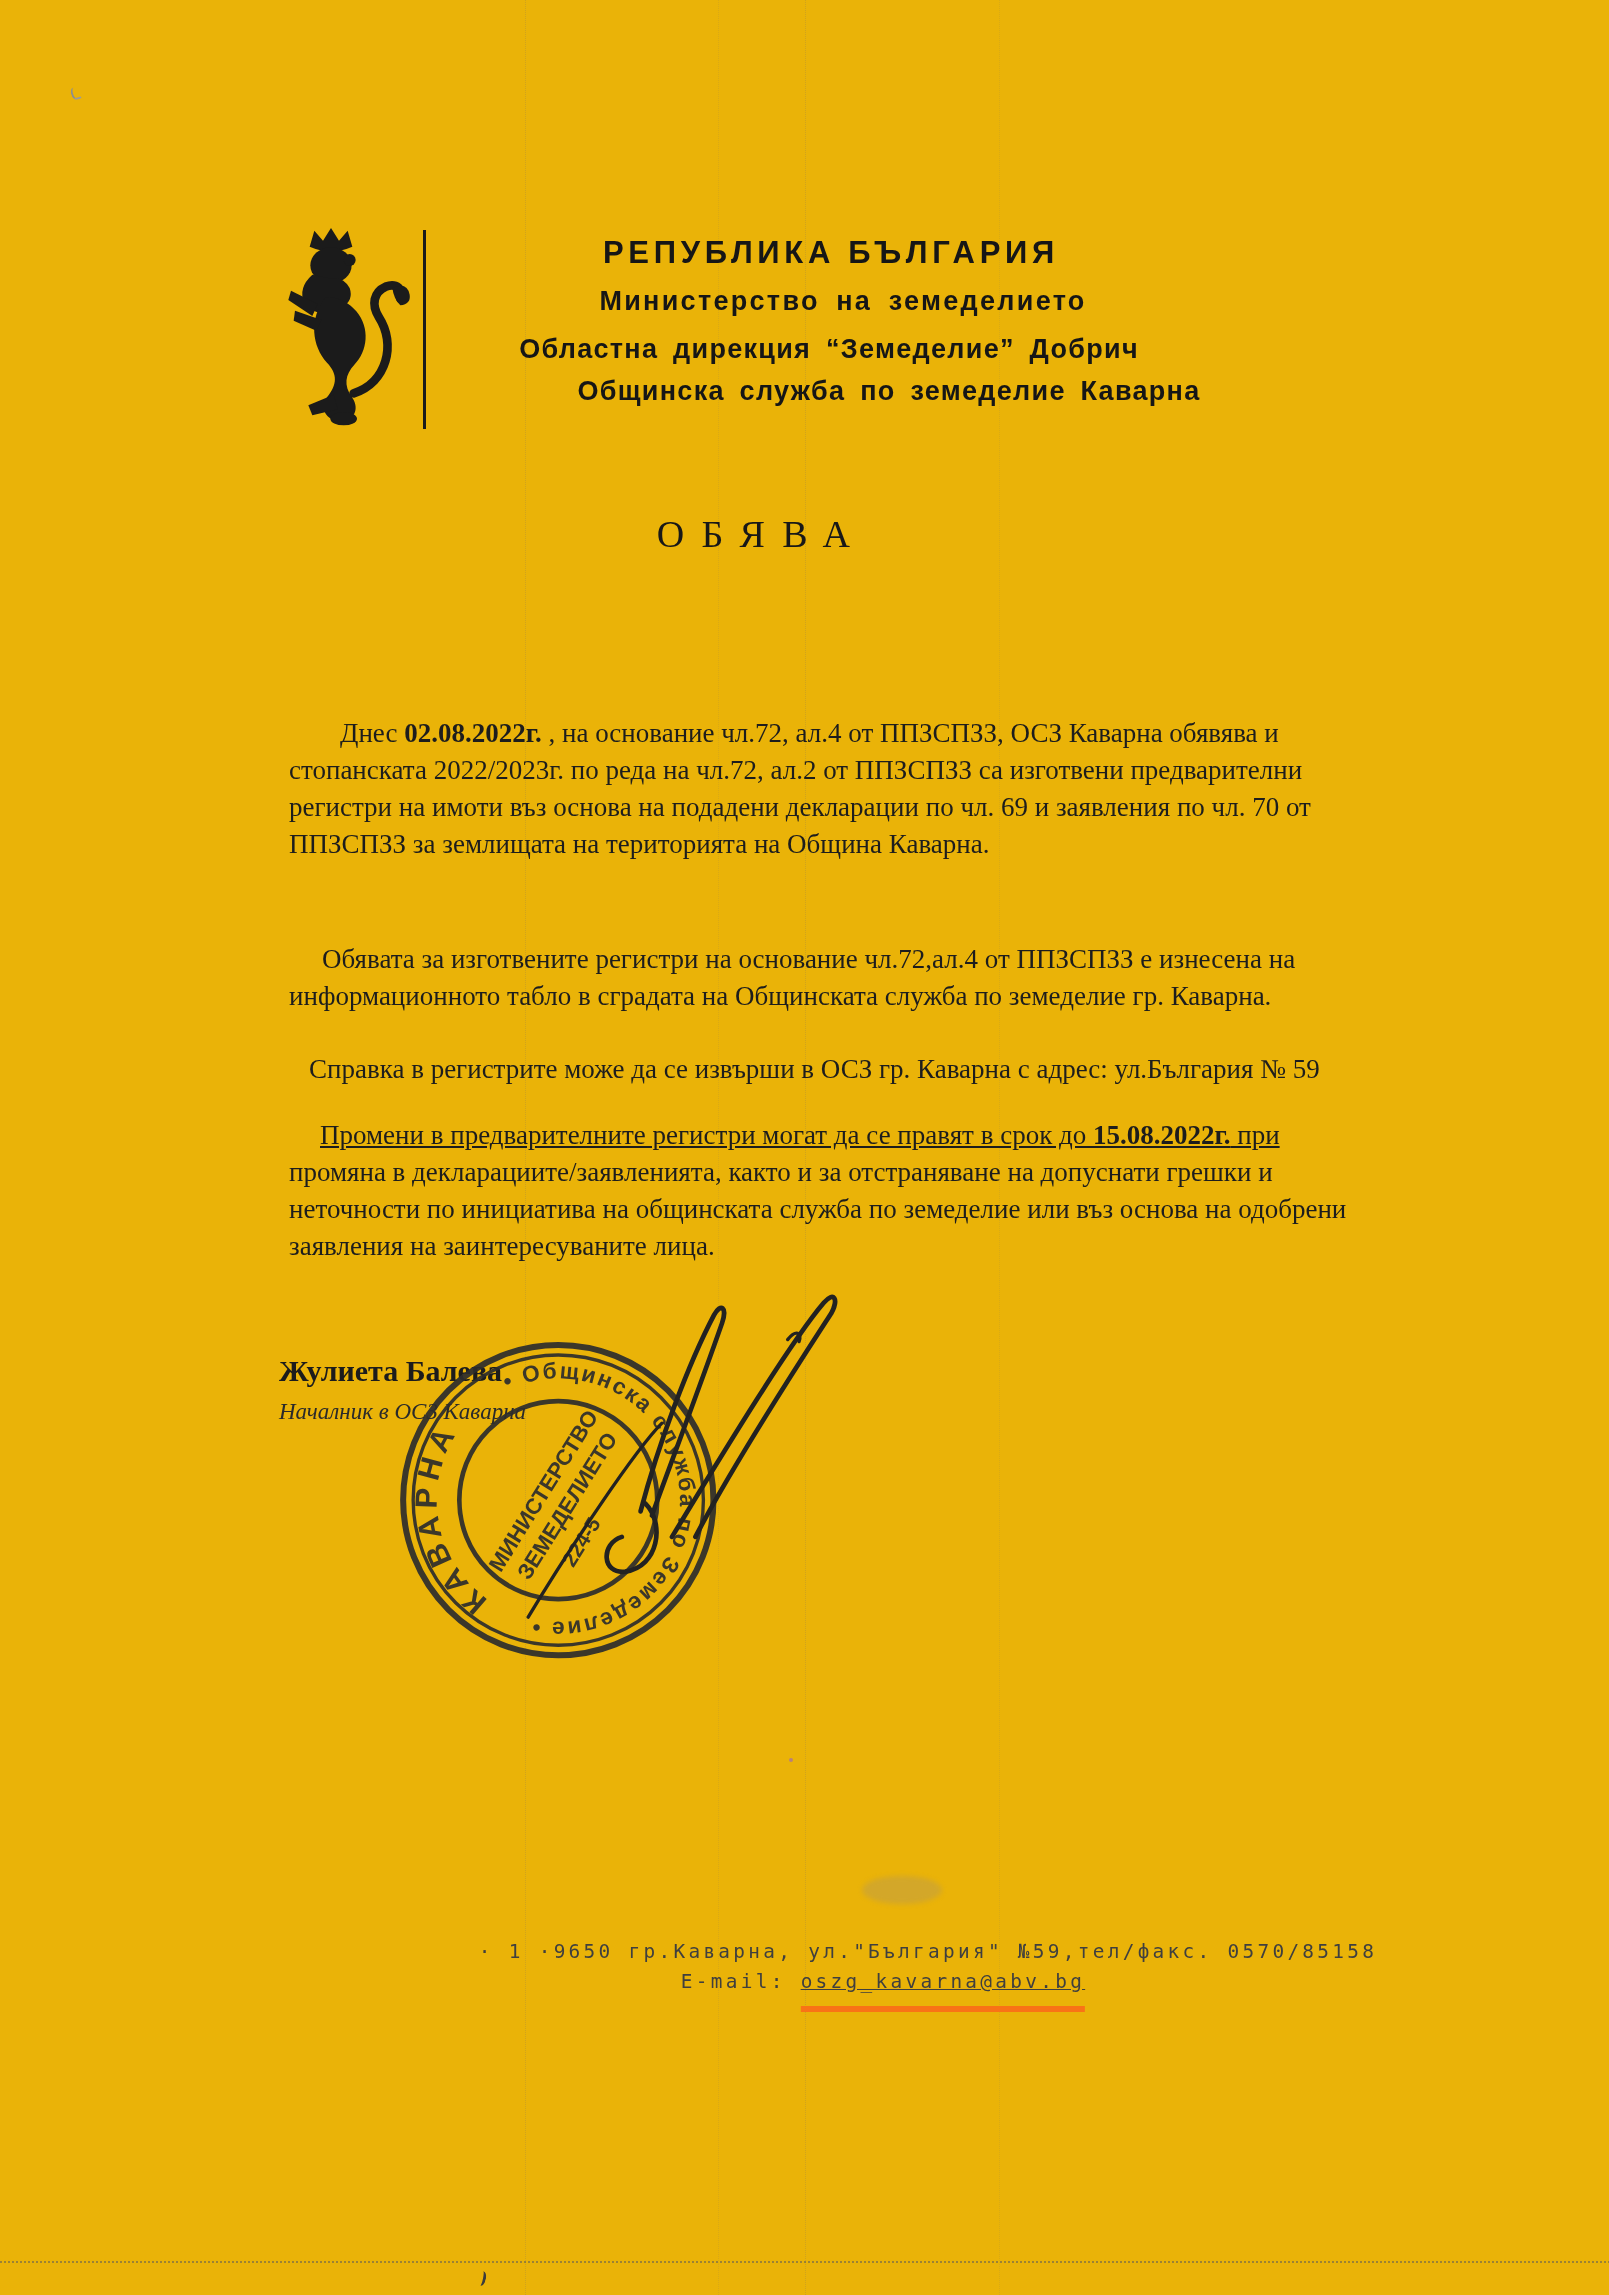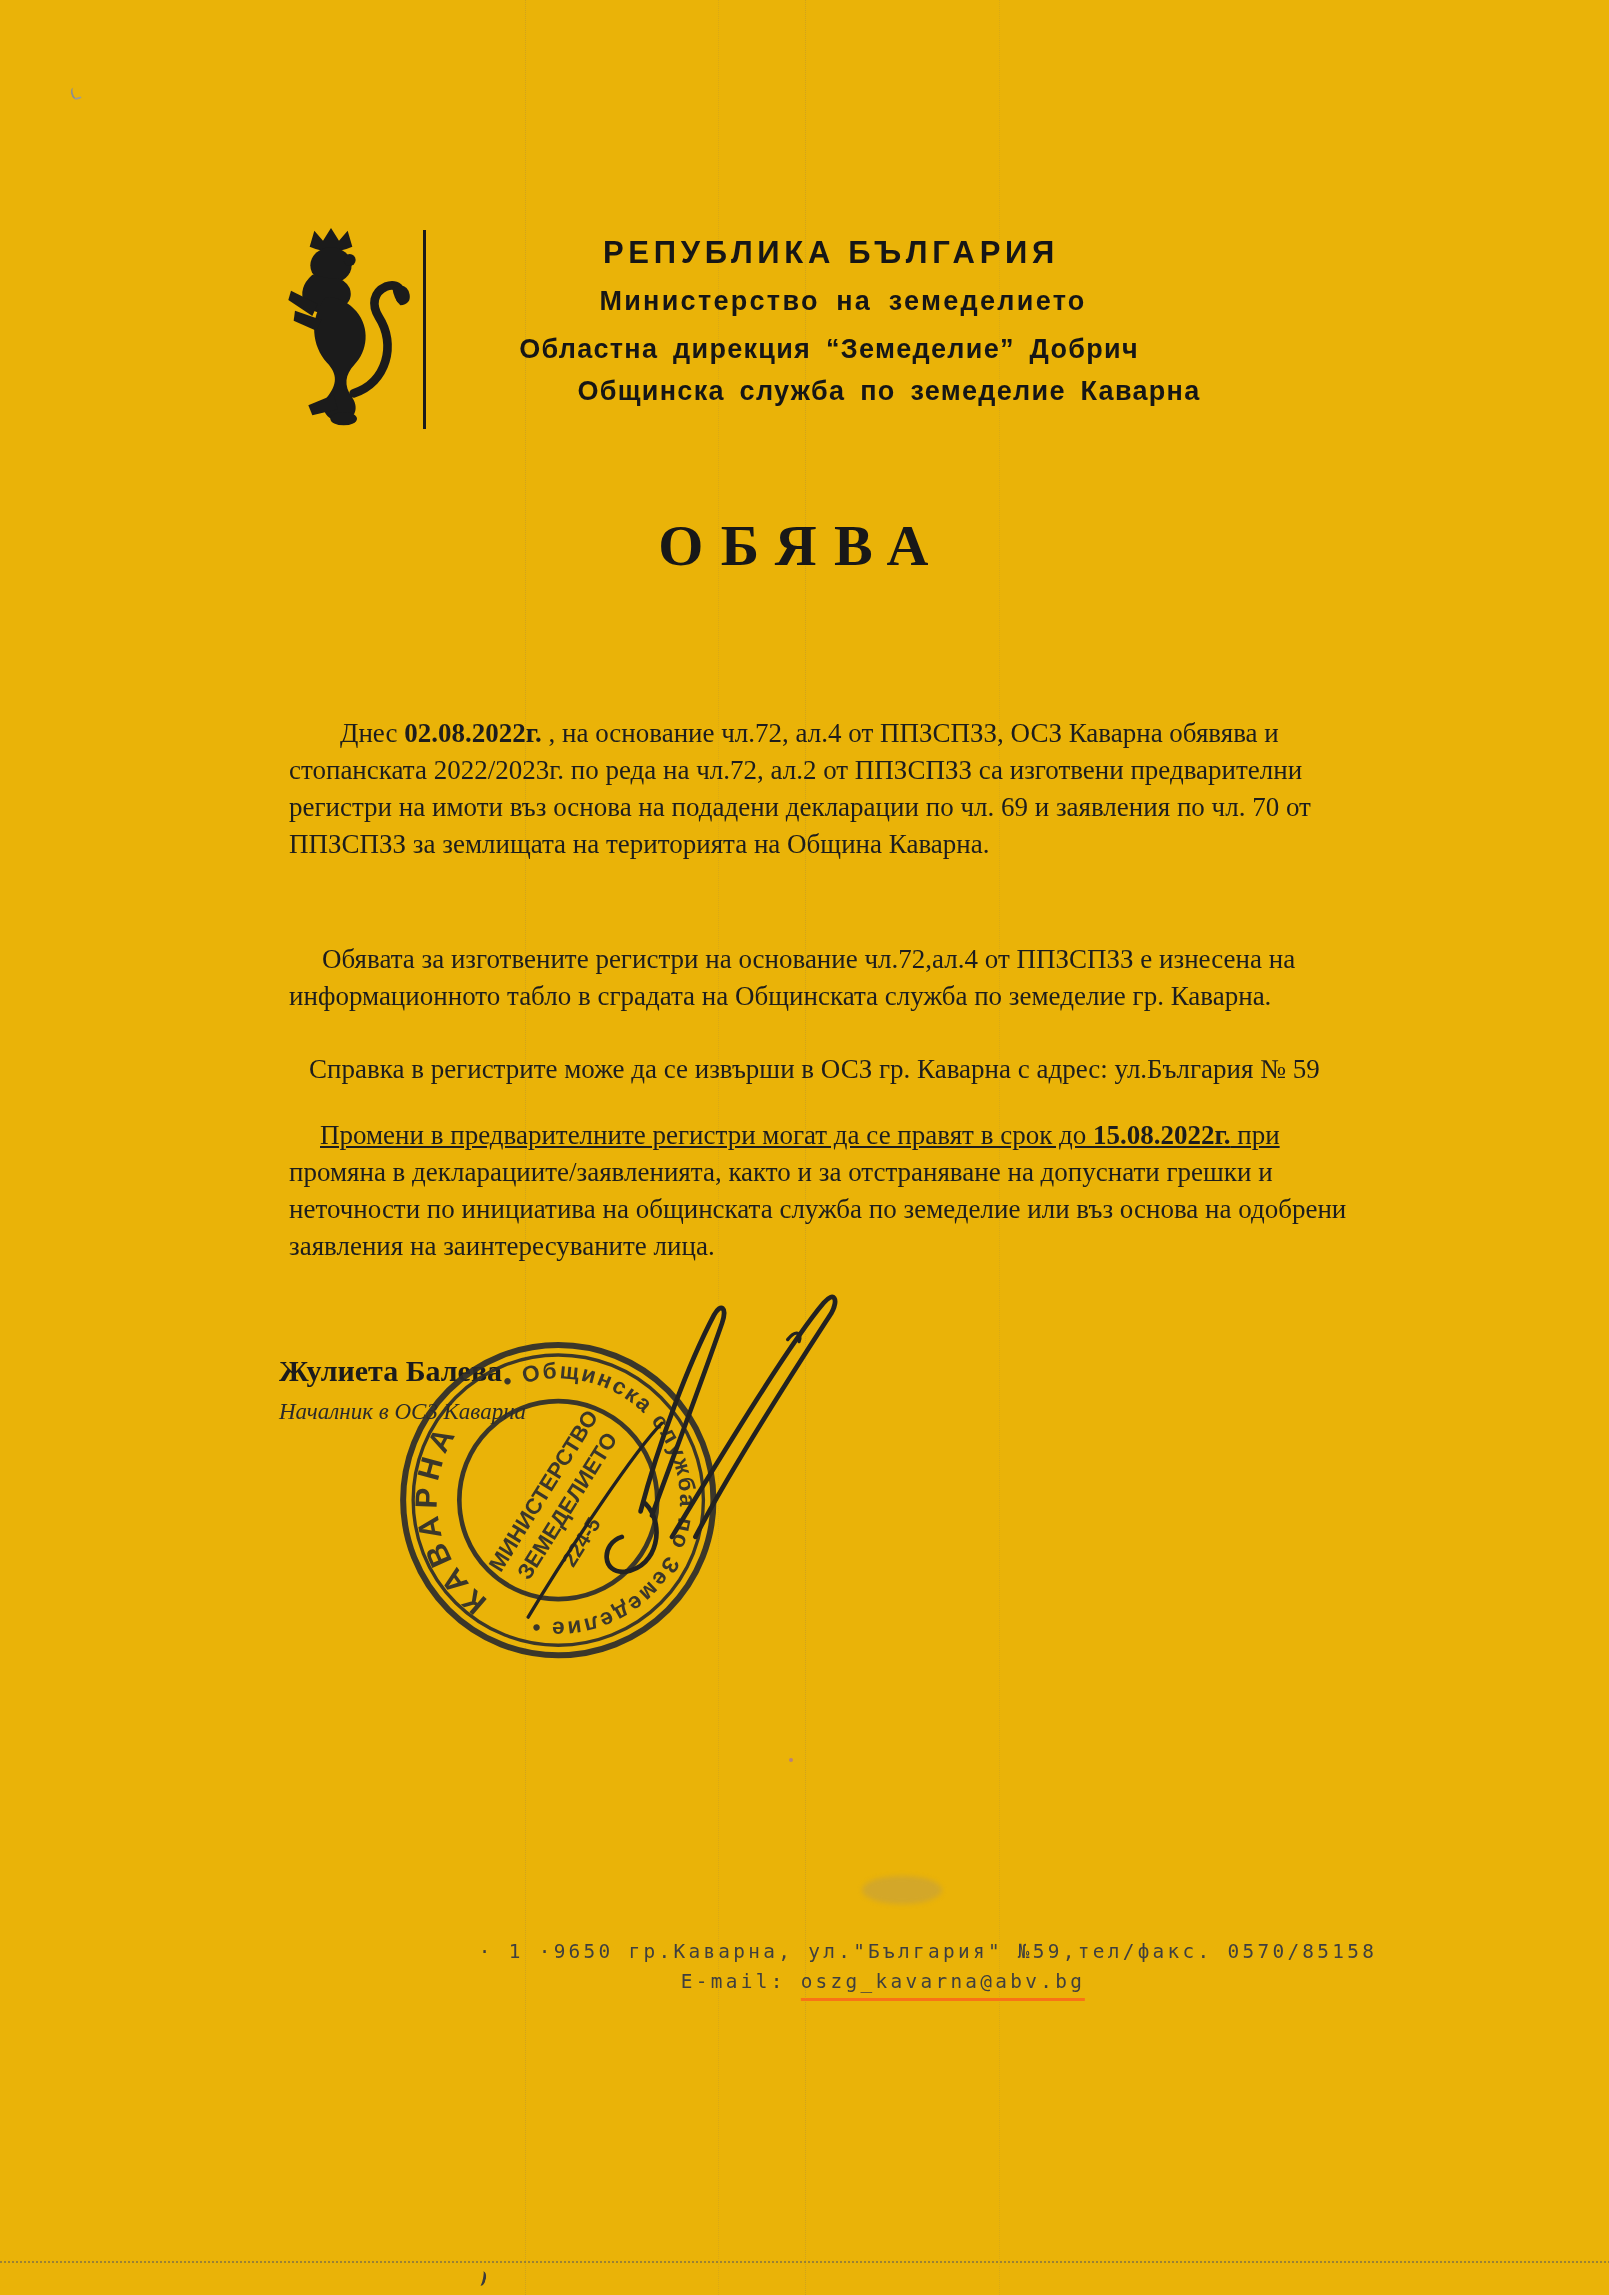--- a/index.html
+++ b/index.html
@@ -11,42 +11,42 @@
   
   .hdr{position:absolute;transform:translateX(-50%);white-space:nowrap;
        font-family:"Liberation Sans",sans-serif;font-weight:bold;color:#161616;}
   #hdr1{left:831px;top:235px;font-size:31px;letter-spacing:4.7px;}
   #hdr2{left:843px;top:286px;font-size:27px;letter-spacing:2.3px;word-spacing:6.7px;}
   #hdr3{left:829px;top:334px;font-size:27px;letter-spacing:1.3px;word-spacing:6px;}
   #hdr4{left:889px;top:376px;font-size:27px;letter-spacing:1.3px;word-spacing:6px;}
   #emblem{position:absolute;left:279px;top:225px;}
   #divider{position:absolute;left:423px;top:230px;width:2.7px;height:199px;background:#1b1b1b;}
   
-  #doc-title{position:absolute;left:802px;top:512px;transform:translateX(-50%);
-    font-size:58px;font-weight:bold;letter-spacing:17.4px;color:#181818;white-space:nowrap;}
+  #doc-title{position:absolute;left:762px;top:512px;transform:translateX(-50%);
+    font-size:38px;font-weight:normal;letter-spacing:17.4px;color:#181818;white-space:nowrap;}
   
   .para{position:absolute;left:281px;width:1176px;font-size:27px;line-height:37px;
         color:#1d1d1d;}
   .bline{white-space:nowrap;margin-left:8px;}
   #p1{top:715px;} #p2{top:941px;} #p3{top:1051px;} #p4{top:1117px;}
   #p1 .first{text-indent:51px;} #p2 .first{text-indent:33px;}
   #p3 .first{text-indent:20px;} #p4 .first{text-indent:31px;text-decoration:underline;}
   .para b{font-weight:bold;}
   
   #sig-name{position:absolute;left:279px;top:1354px;font-size:30px;font-weight:bold;
             color:#1c1c1c;white-space:nowrap;}
   #sig-role{position:absolute;left:279px;top:1399px;font-size:23px;font-style:italic;
             color:#2a2a2a;white-space:nowrap;}
   #stamp-svg{position:absolute;left:361px;top:1256px;}
   
   .foot{position:absolute;transform:translateX(-50%);white-space:nowrap;
         font-family:"DejaVu Sans Mono",monospace;color:#3f3f3f;}
   #foot1{left:928px;top:1940px;font-size:19.4px;letter-spacing:3.3px;}
   #foot2{left:883px;top:1970px;font-size:19.4px;letter-spacing:3.3px;}
-  #foot2 .email{border-bottom:3px solid #f97316;padding-bottom:5px;}
+  #foot2 .email{border-bottom:6px solid #f97316;padding-bottom:13px;text-decoration:underline;}
   
   .vdots{position:absolute;top:0;height:2295px;width:0;
          border-left:1.3px dotted rgba(110,110,110,.22);}
   #vd1{left:525px;} #vd2{left:718px;border-left-color:rgba(110,110,110,.14);}
   #vd3{left:805px;} #vd4{left:999px;border-left-color:rgba(110,110,110,.12);}
   #hdots{position:absolute;left:0;top:2261px;width:1610px;height:0;
          border-top:2px dotted rgba(90,90,90,.55);}
   #spec1{position:absolute;left:71px;top:87px;width:6.7px;height:10.7px;
          border-left:2.7px solid #8e8e8e;border-bottom:2px solid #9a9a9a;
          border-radius:60% 0 0 60%;transform:rotate(-18deg);}

